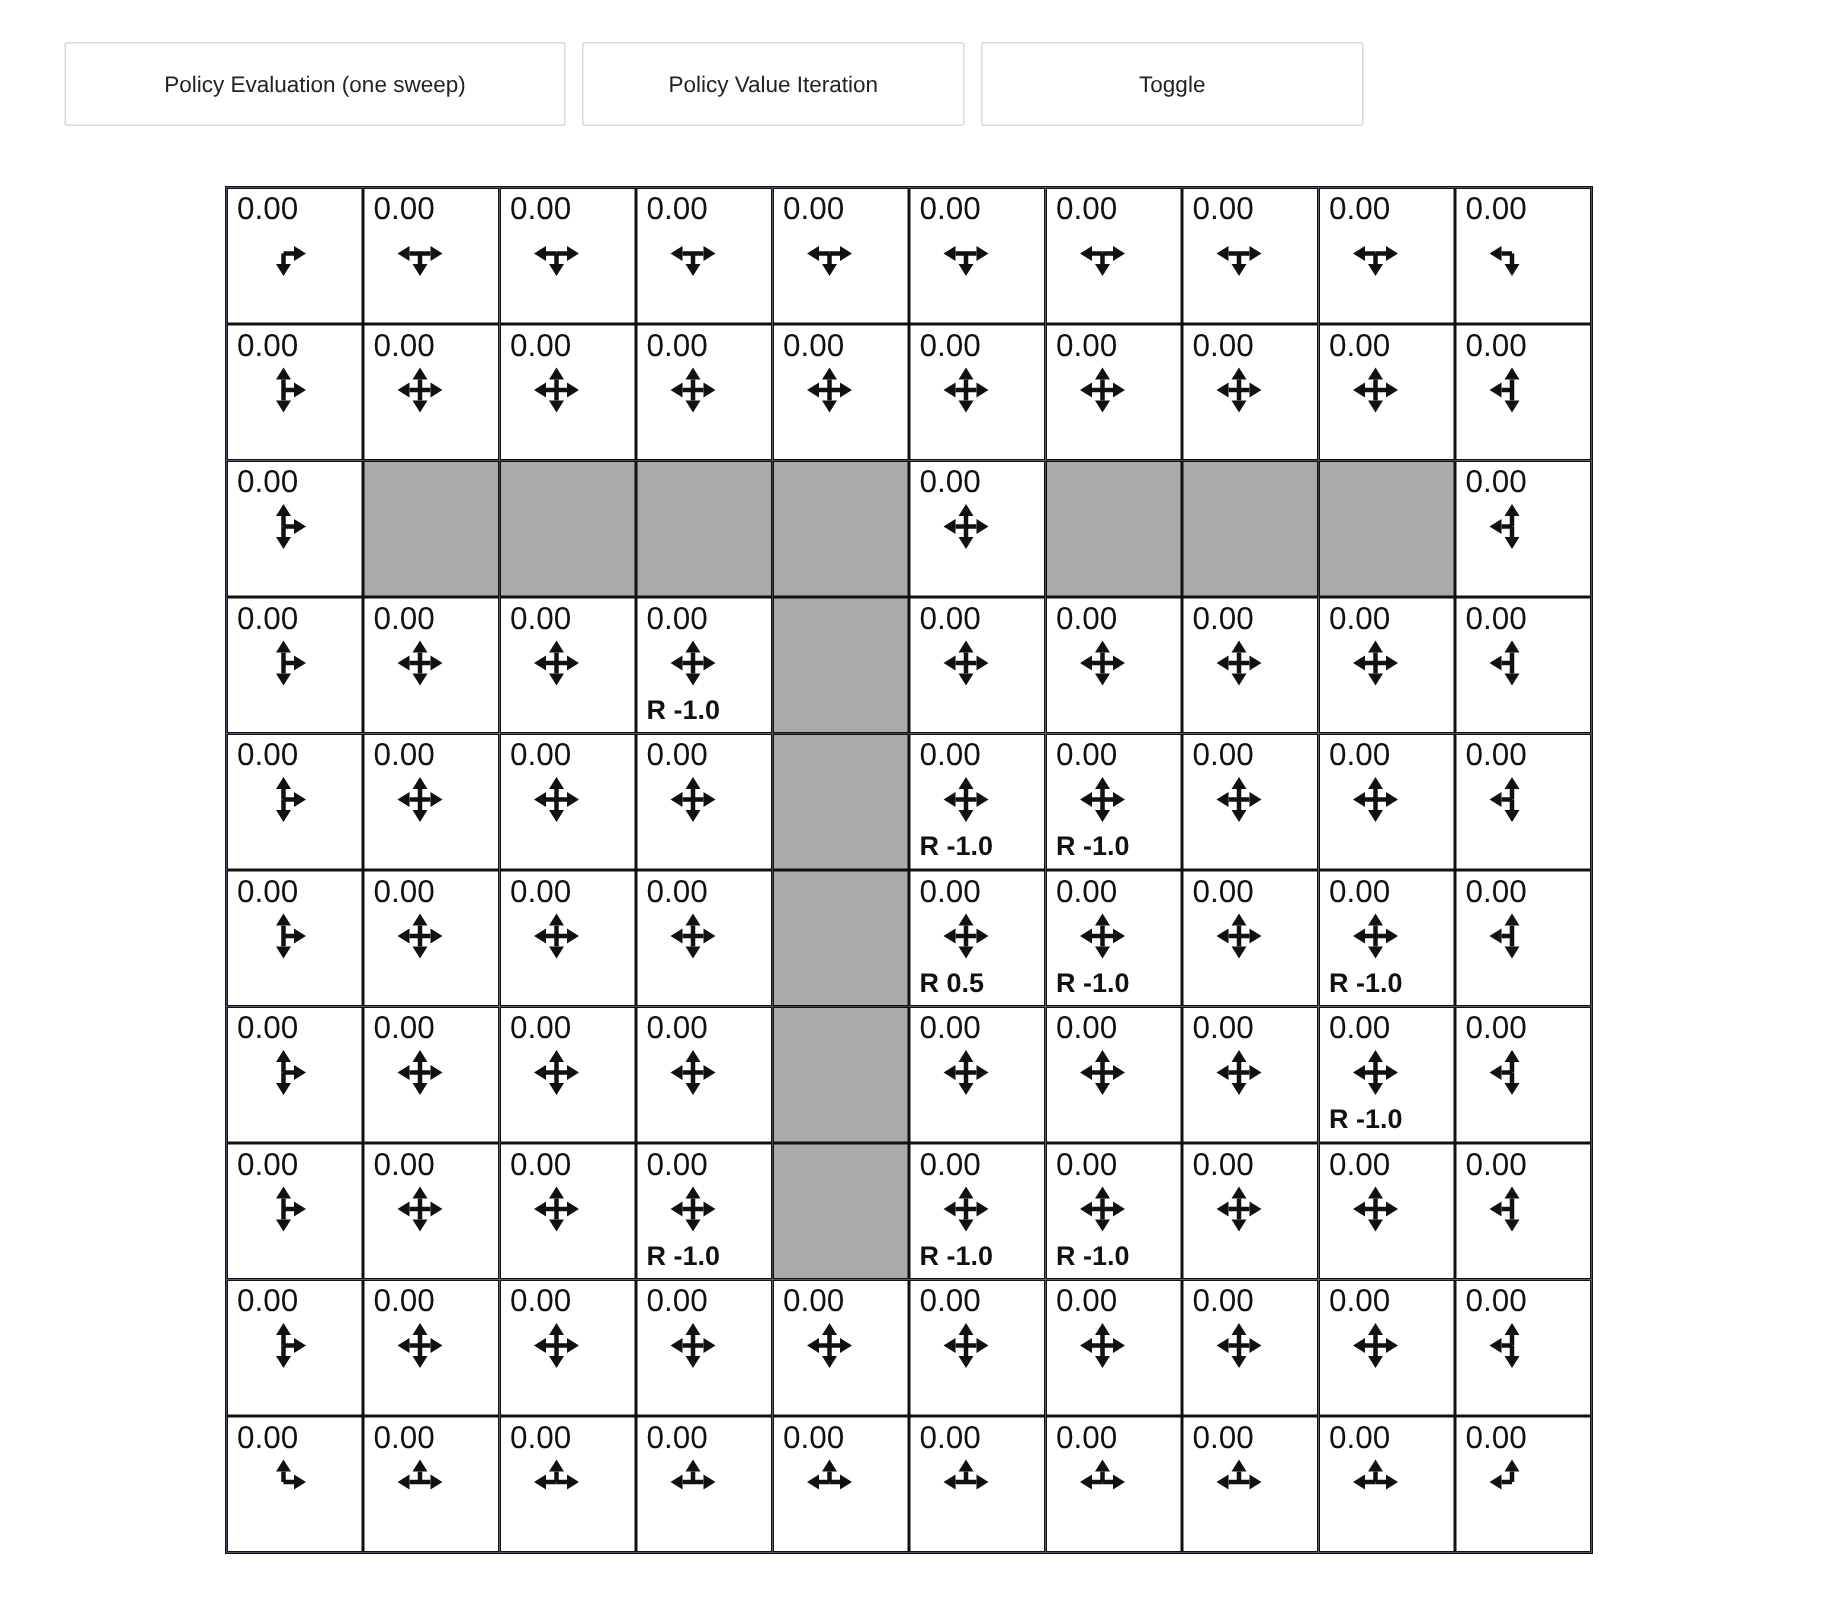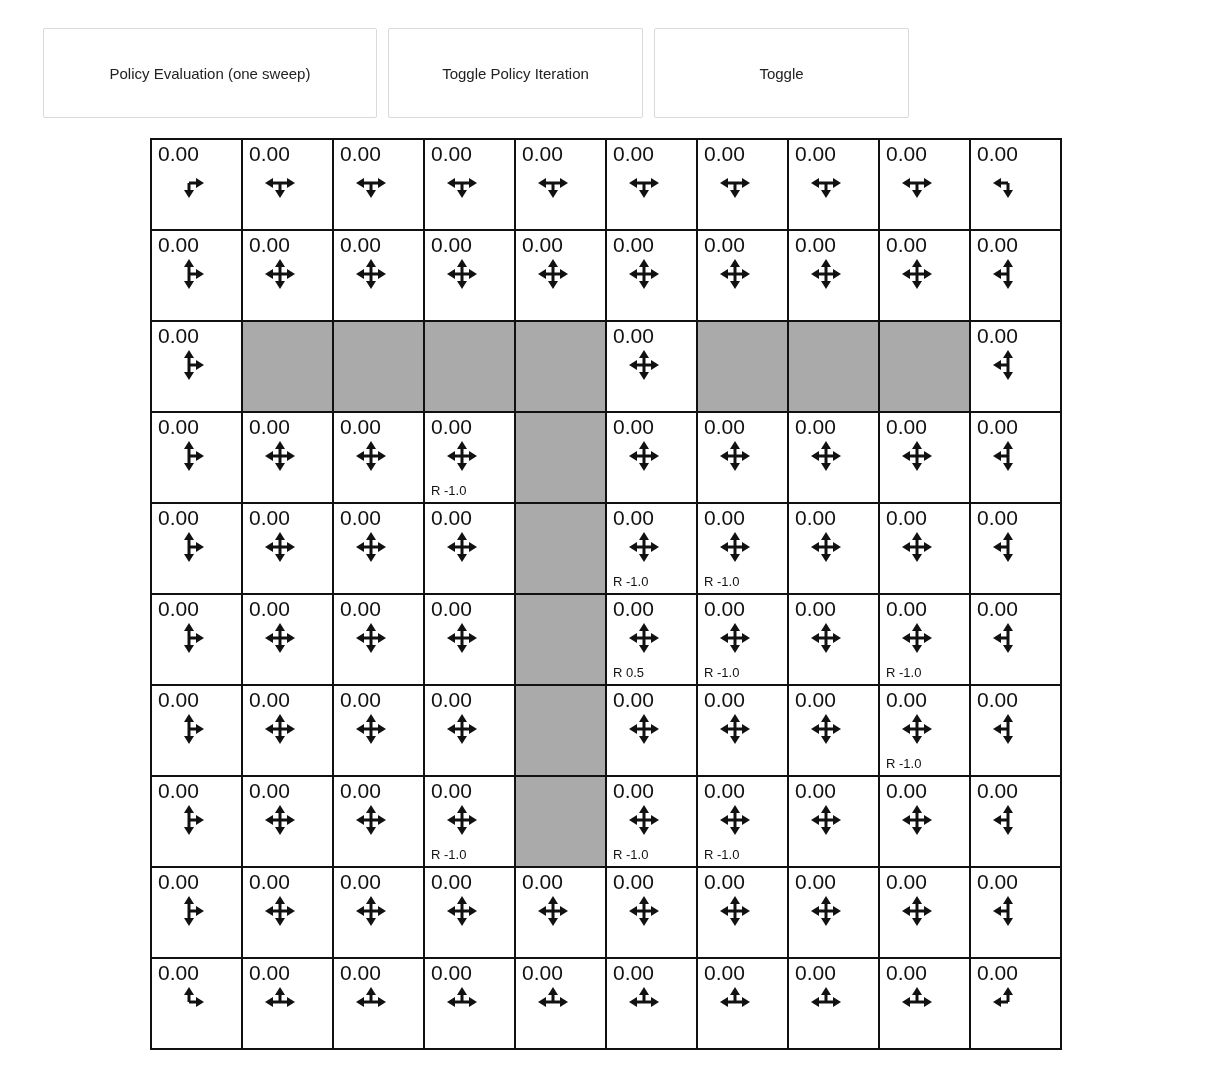--- a/index.html
+++ b/index.html
@@ -7,34 +7,34 @@
     margin: 0; padding: 0;
     width: 1224px; height: 1080px;
     background: var(--bg, #ffffff);
     font-family: "Liberation Sans", sans-serif;
   }
   .toolbar {
     position: absolute; left: 43px; top: 28px;
     display: flex; gap: 11px;
   }
   .tb-btn {
-    height: 90px; width: 255px;
+    height: 56px; width: 255px;
     background: #ffffff;
     border: 1px solid var(--btn-border, #d9d9d9);
     border-radius: 2px;
     font-family: "Liberation Sans", sans-serif;
     font-size: 15px;
     color: var(--btn-text, #222222);
     text-align: center;
     cursor: pointer;
     padding: 0 8px;
   }
   .tb-btn.wide { width: 334px; }
   .grid {
-    position: absolute; left: 150px; top: 138px;
+    position: absolute; left: 150px; top: 124px;
     display: grid;
     grid-template-columns: repeat(10, 91px);
     grid-auto-rows: 91px;
     border: 1px solid var(--line, #111111);
     background: #1d4ed8;
   }
   .cell {
     position: relative;
     border: 1px solid var(--line, #111111);
     background: #ffffff;
@@ -43,30 +43,31 @@
   .cell.wall { background: var(--wall, #aaaaaa); }
   .val {
     position: absolute; left: 6px; top: 2px;
     font-size: 21px; line-height: 24px;
     color: var(--text, #111111);
     white-space: nowrap;
   }
   .arrows { position: absolute; left: 17px; top: 26px; }
   .rew {
     position: absolute; left: 6px; bottom: 4px;
-    font-size: 13px; color: var(--text, #111111);
+    font-size: 18px; color: var(--text, #111111);
     white-space: nowrap;
+    font-weight: bold;
   }
 </style>
 </head>
 <body>
 
 <div class="toolbar">
   <button class="tb-btn wide">Policy Evaluation (one sweep)</button>
-  <button class="tb-btn">Toggle Policy Iteration</button>
+  <button class="tb-btn">Policy Value Iteration</button>
   <button class="tb-btn">Toggle</button>
 </div>
 
 <div class="grid" id="grid">
     <div class="cell">
       <span class="val">0.00</span>
       <svg width="40" height="34" viewBox="-20 -17 40 34" class="arrows">
         <line x1="0" y1="0" x2="7" y2="0" stroke="#111111" stroke-width="3"></line>
         <polygon points="15,0 7,5 7,-5" fill="#111111"></polygon>
         <line x1="0" y1="0" x2="0" y2="7" stroke="#111111" stroke-width="3"></line>

